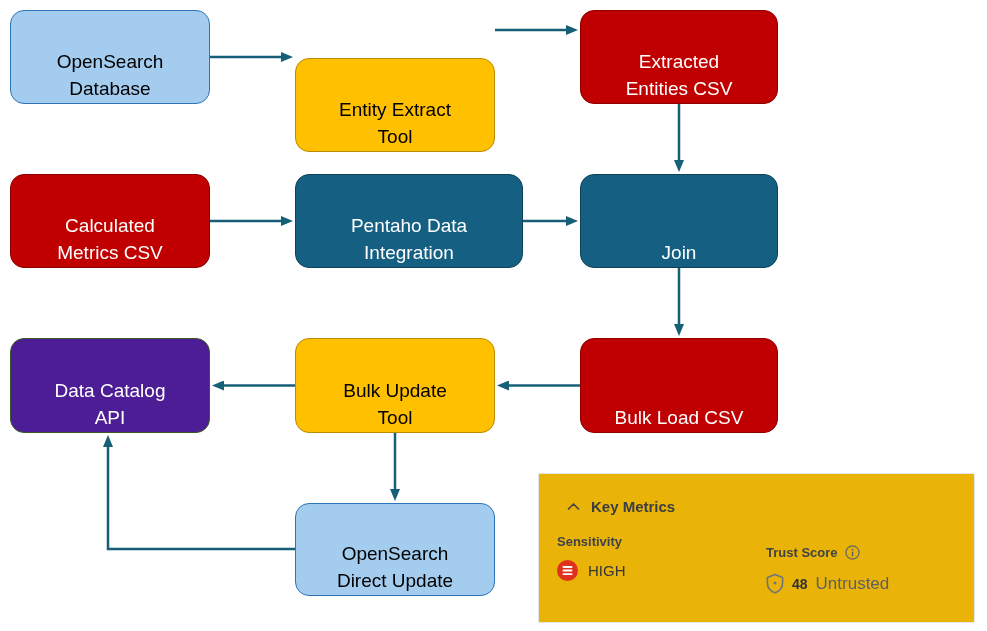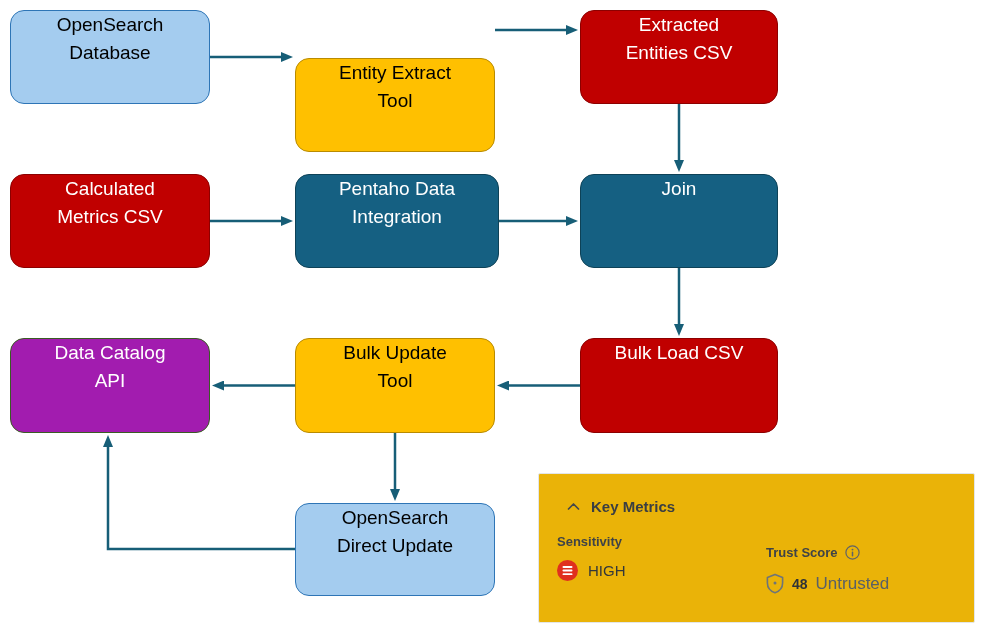--- a/index.html
+++ b/index.html
@@ -3,38 +3,38 @@
 <meta charset="utf-8">
 <style>
   html,body { margin:0; padding:0; background:#ffffff; font-family:"Liberation Sans", sans-serif; }
   .canvas { position:relative; width:987px; height:631px; background:#ffffff; overflow:hidden; }
 
   
   .node {
     position:absolute;
     border-radius:14px;
     border:1.6px solid;
-    display:flex; align-items:flex-start; justify-content:center;
+    display:flex; align-items:flex-end; justify-content:center;
     text-align:center;
     font-size:19px; line-height:1.45;
     white-space:pre-line;
     box-sizing:border-box;
     padding:0 16px;
   }
   .c-lightblue { background:#A4CCEF; border-color:#2E75B6; color:#000000; }
   .c-gold      { background:#FFC000; border-color:#B98B00; color:#000000; }
   .c-red       { background:#C00000; border-color:#8C0000; color:#ffffff; }
   .c-teal      { background:#156082; border-color:#0E4257; color:#ffffff; }
-  .c-green     { background:#a21caf; border-color:#3A5C24; color:#ffffff; }
+  .c-green     { background:#4c1d95; border-color:#3A5C24; color:#ffffff; }
 
   .n0 { left:10px;  top:10px;  width:200px; height:94px; }
   .n1 { left:295px; top:10px;  width:200px; height:94px;margin-top:48px; }
   .n2 { left:580px; top:10px;  width:198px; height:94px; }
   .n3 { left:10px;  top:174px; width:200px; height:94px; }
-  .n4 { left:295px; top:174px; width:204px; height:94px; }
+  .n4 { left:295px; top:174px; width:228px; height:94px; }
   .n5 { left:580px; top:174px; width:198px; height:94px; }
   .n6 { left:10px;  top:338px; width:200px; height:95px; }
   .n7 { left:295px; top:338px; width:200px; height:95px; }
   .n8 { left:580px; top:338px; width:198px; height:95px; }
   .n9 { left:295px; top:503px; width:200px; height:93px; }
 
   .arrows { position:absolute; left:0; top:0; pointer-events:none; }
   .arrow { stroke:#175E77; stroke-width:2.5; fill:none; }
 
   

